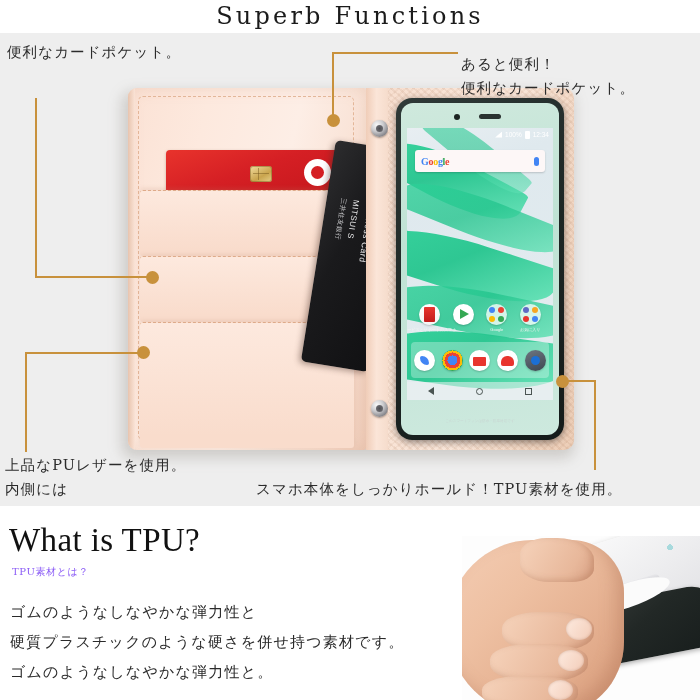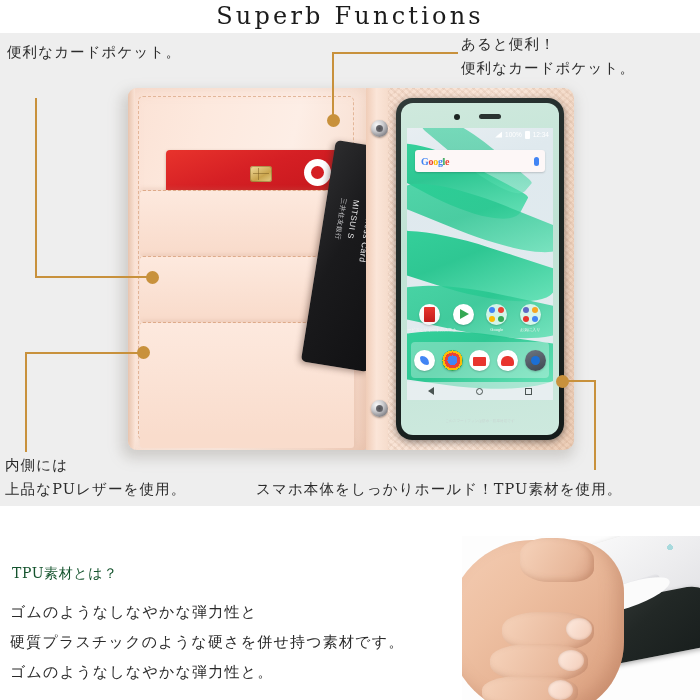--- a/index.html
+++ b/index.html
@@ -38,21 +38,21 @@
   .callout-text {
     position: absolute;
     font-family: "DejaVu Serif", "Liberation Serif", serif;
     font-size: 14.5px;
     color: #2b2b2b;
     letter-spacing: 1.1px;
     line-height: 24px;
     white-space: nowrap;
   }
   .ct-pocket  { left: 7px;  top: 40px; }
-  .ct-strap   { left: 461px; top: 32px; }
+  .ct-strap   { left: 461px; top: 52px; }
   .ct-leather { left: 5px;  top: 453px; }
   .ct-tpu     { left: 256px; top: 477px; }
 
   
   .lead {
     position: absolute;
     background: #c8913c;
   }
   .lead-v { width: 2px; }
   .lead-h { height: 2px; }
@@ -338,21 +338,21 @@
   .tpu-title {
     position:absolute; left:9px; top:16px;
     font-family:"Liberation Serif","DejaVu Serif",serif;
     font-size:33px; color:#111111;
     letter-spacing:.4px;
     white-space:nowrap;
   }
   .tpu-sub {
     position:absolute; left:12px; top:59px;
     font-family:"DejaVu Serif","Liberation Serif",serif;
-    font-size:14px; color:#14532d;
+    font-size:10px; color:#8b5cf6;
     letter-spacing:.6px;
     white-space:nowrap;
   }
   .tpu-body {
     position:absolute; left:10px; top:91px;
     font-family:"DejaVu Serif","Liberation Serif",serif;
     font-size:15px; color:#2a2a2a;
     letter-spacing:1.2px;
     line-height:30px;
     white-space:nowrap;
@@ -577,30 +577,31 @@
     <div class="callout-text ct-pocket">
       <div>便利なカードポケット。</div>
     </div>
 
     <div class="callout-text ct-strap">
       <div>あると便利！</div>
       <div>便利なカードポケット。</div>
     </div>
 
     <div class="callout-text ct-leather">
+      <div>上品なPUレザーを使用。</div>
       <div>内側には</div>
-      <div>上品なPUレザーを使用。</div>
     </div>
 
     <div class="callout-text ct-tpu">
       <div>スマホ本体をしっかりホールド！TPU素材を使用。</div>
     </div>
   </div>
 
   <div class="bottom-section">
+    <div class="tpu-title">What is TPU?</div>
     <div class="tpu-sub">TPU素材とは？</div>
     <div class="tpu-body">
       <div>ゴムのようなしなやかな弾力性と</div>
       <div>硬質プラスチックのような硬さを併せ持つ素材です。</div>
       <div>ゴムのようなしなやかな弾力性と。</div>
     </div>
 
     <div class="hand-photo">
       <div class="hp-phone">
         <div class="hp-pattern"></div>

